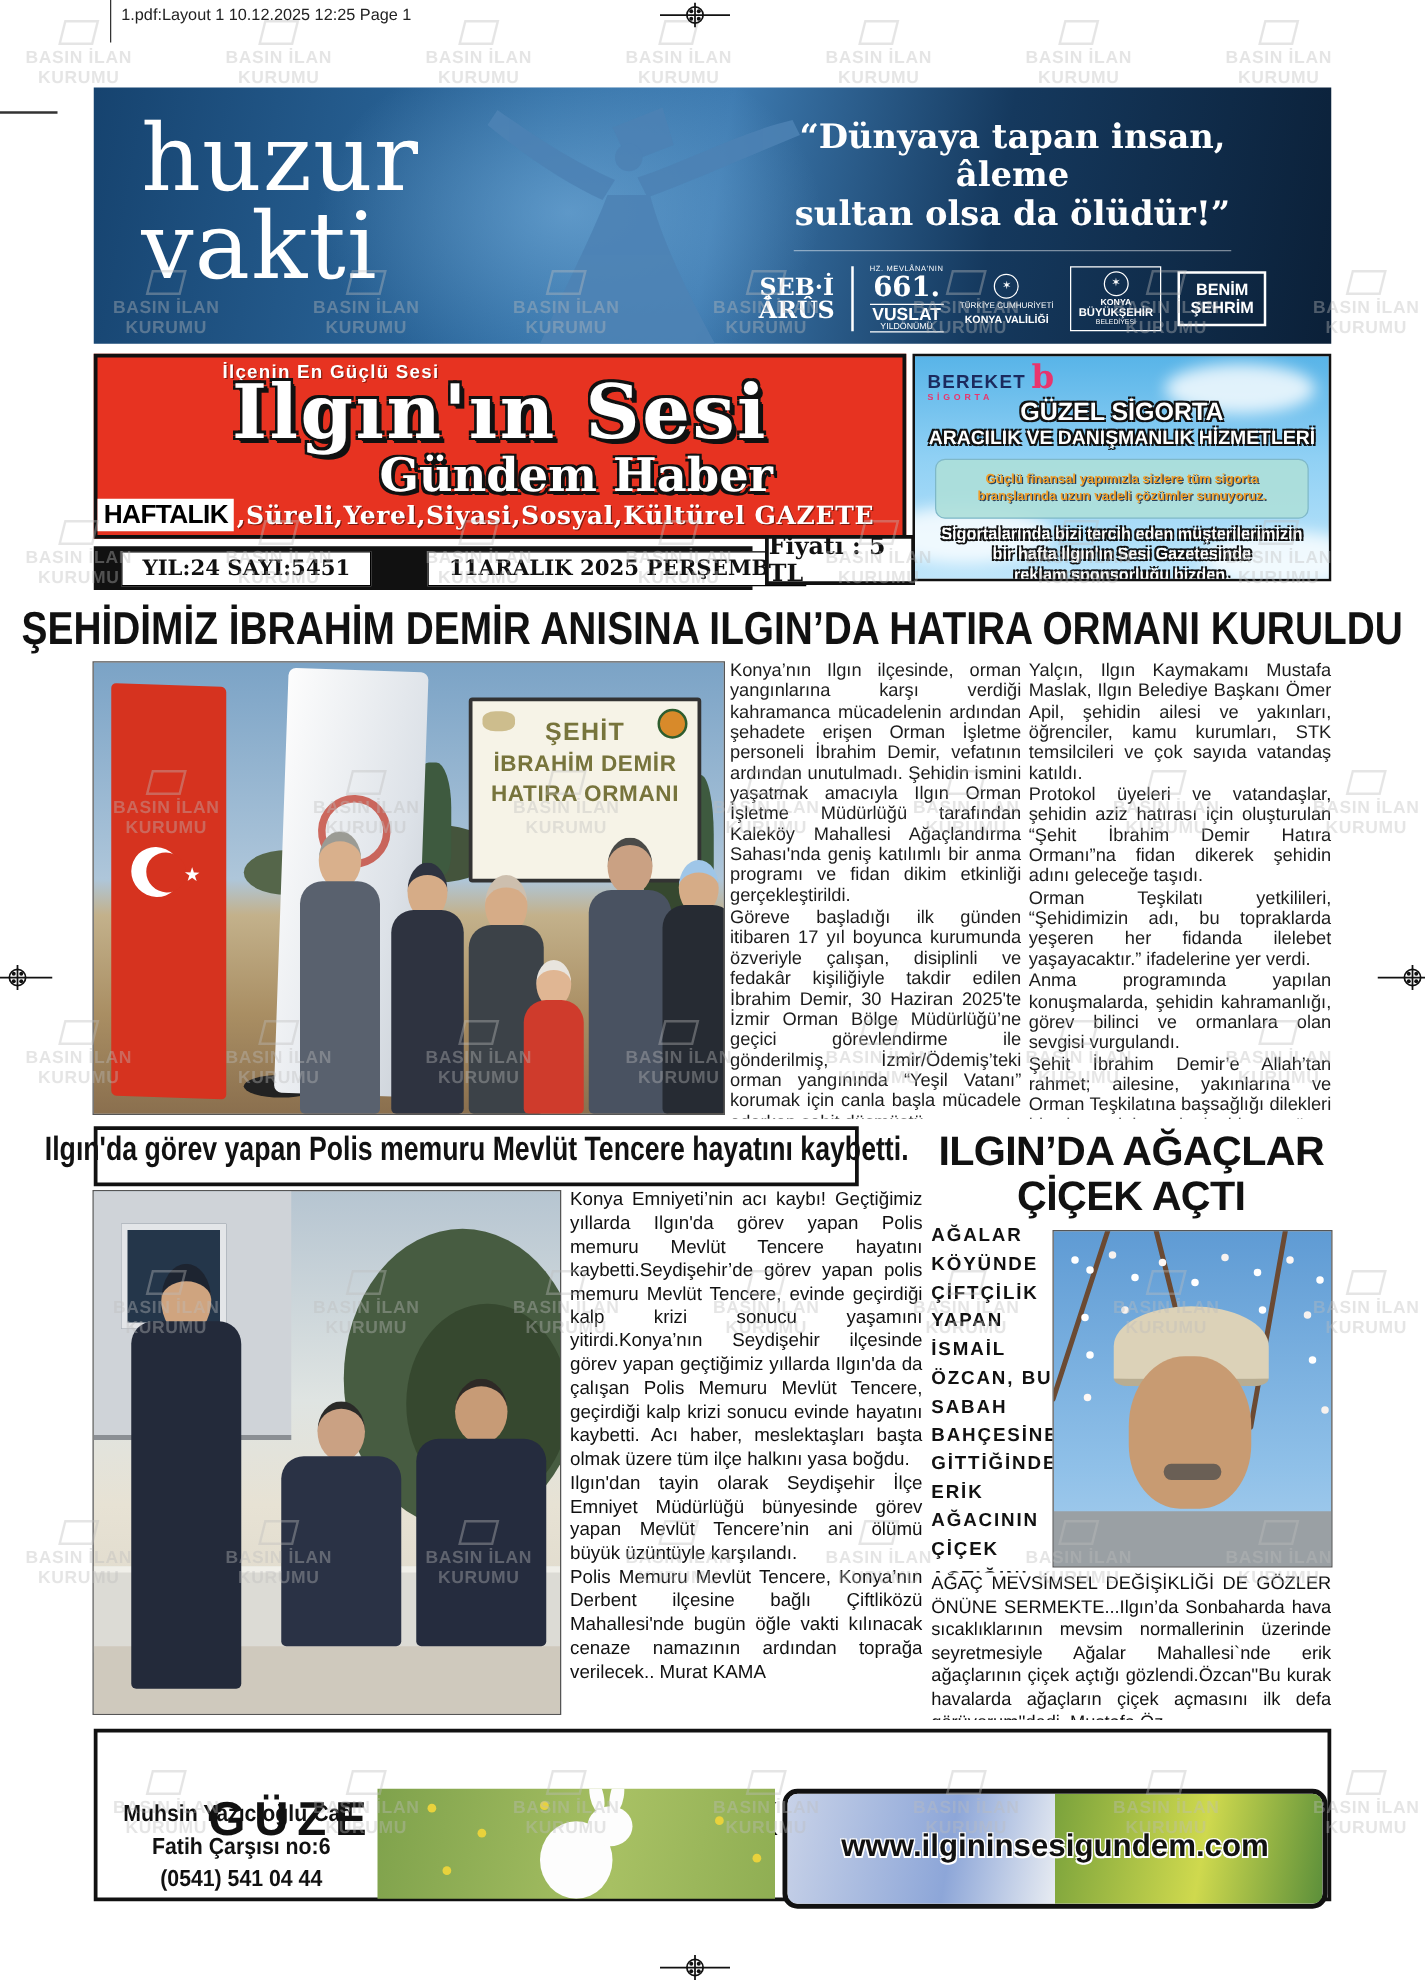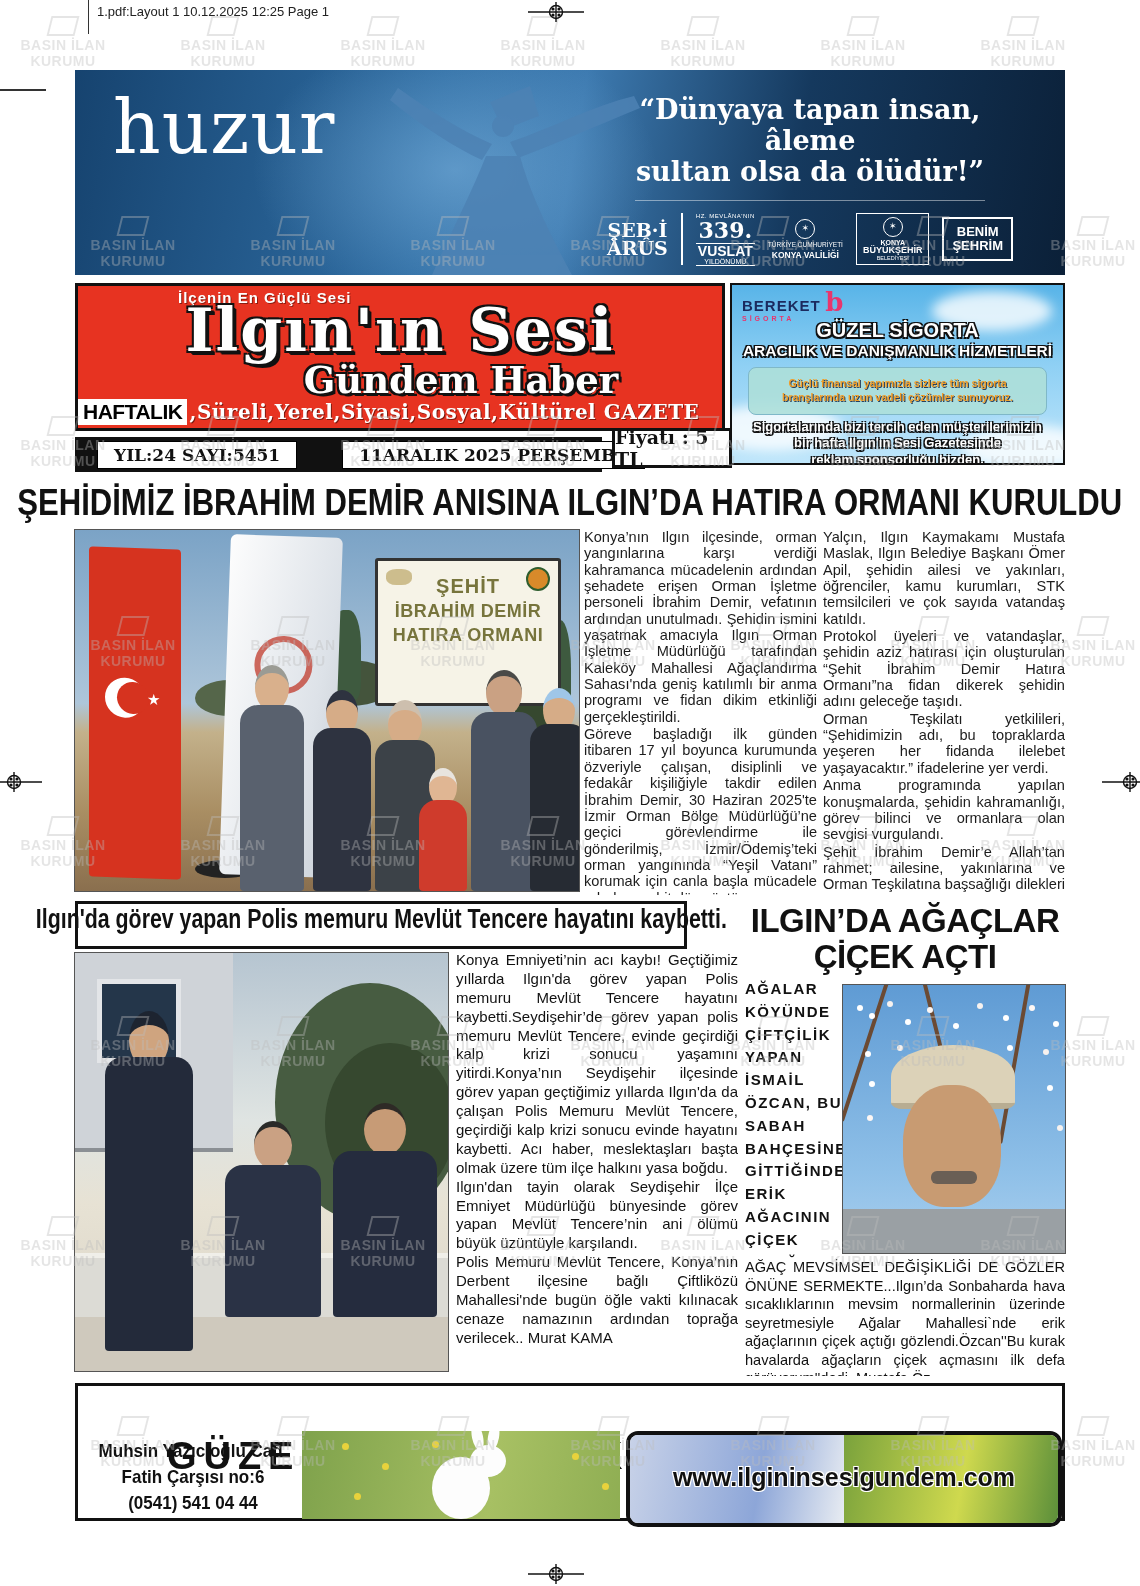--- a/index.html
+++ b/index.html
@@ -239,35 +239,36 @@
       <g fill="#4d82b4" opacity="0.85">
         <path d="M150 32 l40 -16 9 30 -36 14 z"></path>
         <circle cx="163" cy="56" r="11"></circle>
         <path d="M170 72 C 212 58 252 36 294 26 L300 38 C 256 56 216 74 178 88 Z"></path>
         <path d="M152 74 C 120 60 92 42 58 18 L50 30 C 84 58 116 78 142 90 Z"></path>
         <path d="M146 86 L180 86 C 190 124 212 168 232 205 L92 205 C 110 164 132 122 146 86 Z"></path>
       </g>
     </svg>
     <div class="huzur">
       <div>huzur</div>
+      <div>vakti</div>
     </div>
     <div class="quote">
       <div class="l">“Dünyaya tapan insan, âleme</div>
       <div class="l">sultan olsa da ölüdür!”</div>
     </div>
     <div class="bdiv"></div>
     <div class="logos">
       <div class="seb">
         <div>ŞEB·İ</div>
         <div>ÂRÛS</div>
       </div>
       <div class="sebbar"></div>
       <div class="ann">
         <div class="t">HZ. MEVLÂNA'NIN</div>
-        <div class="n">339.</div>
+        <div class="n">661.</div>
         <div class="v">VUSLAT</div>
         <div class="y">YILDÖNÜMÜ</div>
       </div>
       <div class="gov">
         <div class="emb">✶</div>
         <div class="g1">TÜRKİYE CUMHURİYETİ</div>
         <div class="g2">KONYA VALİLİĞİ</div>
       </div>
       <div class="muni">
         <div class="emb" style="margin:0 auto 2px;">✶</div>

